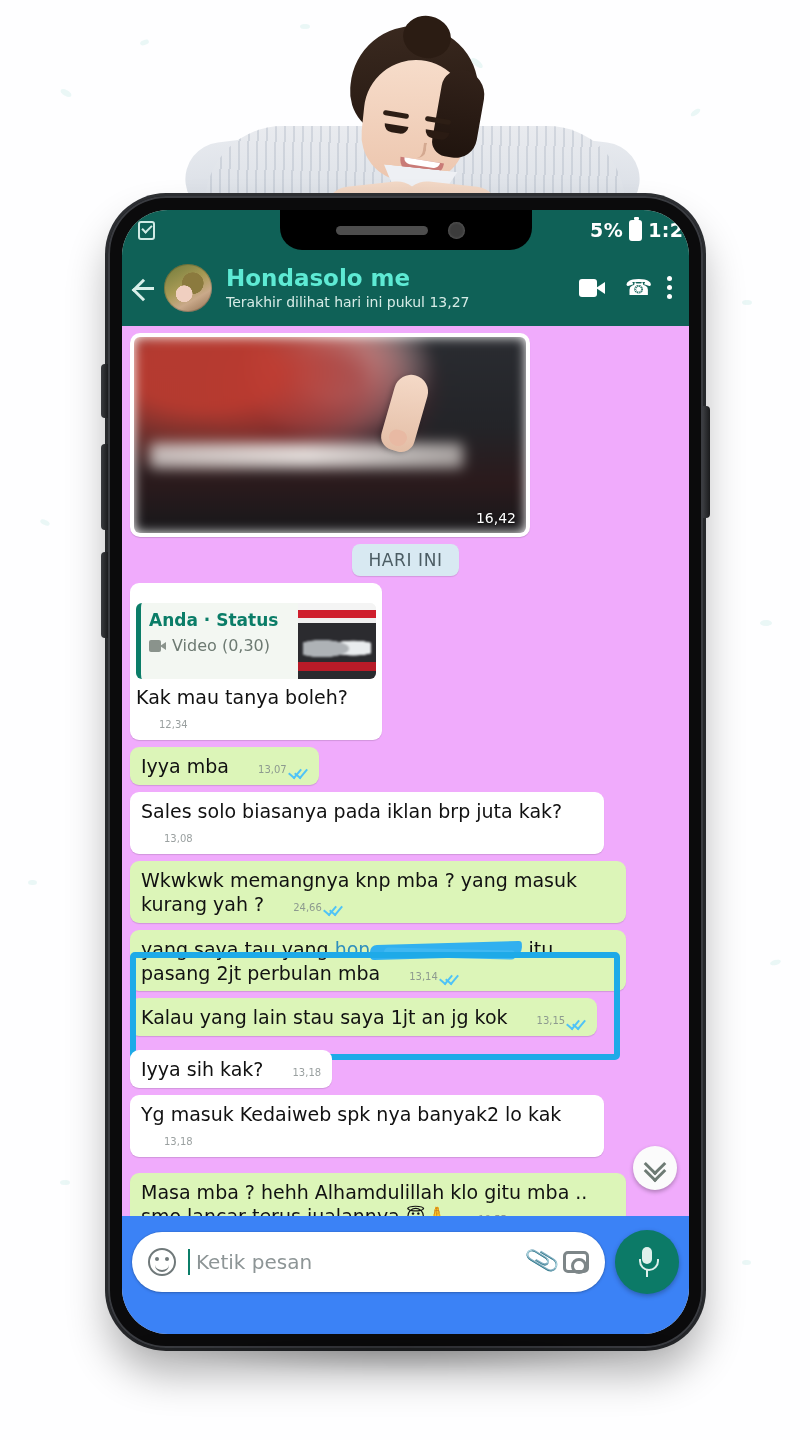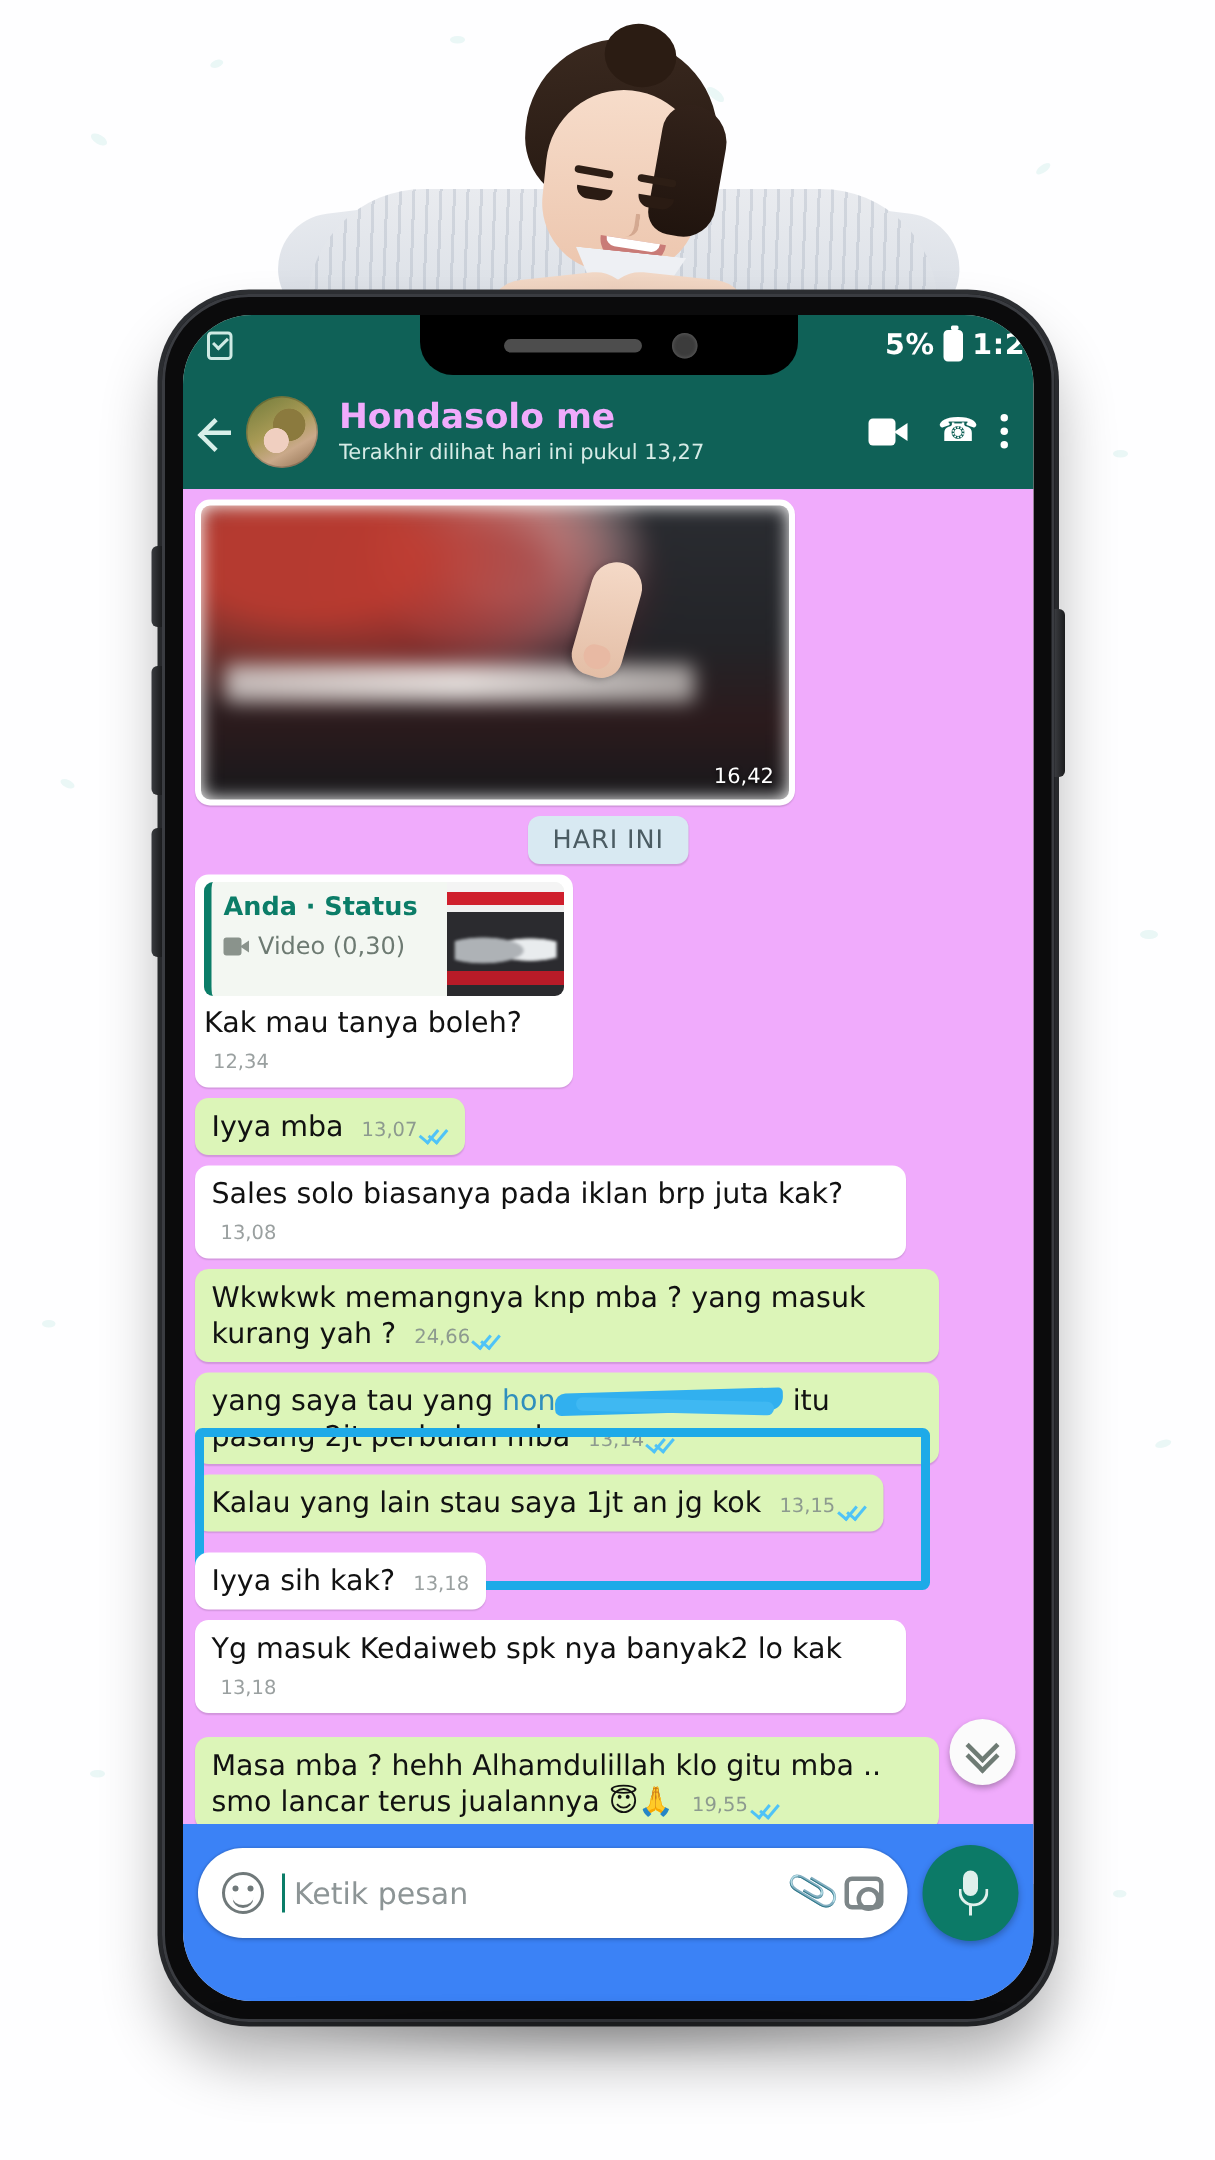--- a/index.html
+++ b/index.html
@@ -281,21 +281,21 @@
     border-radius: 50%;
     flex: 0 0 auto;
     background:
       radial-gradient(circle at 42% 62%, #f0cfc0 0 20%, rgba(240,207,192,0) 21%),
       radial-gradient(circle at 60% 40%, #8b7a3e 0 26%, rgba(139,122,62,0) 27%),
       linear-gradient(150deg,#6f7a3a,#a89a55 45%,#caa98a 70%,#8b6b4c);
     box-shadow: inset 0 0 0 1px rgba(0,0,0,.18);
   }
   .header-text { flex: 1 1 auto; min-width: 0; padding-left: 8px; }
   #contact-name {
-    color: #f0abfc;
+    color: #5eead4;
     font-size: 23px;
     font-weight: 700;
     line-height: 1.1;
     white-space: nowrap;
     overflow: hidden;
   }
   #contact-status {
     color: #d6ebe6;
     font-size: 14px;
     margin-top: 3px;
@@ -354,23 +354,23 @@
     font-family: "DejaVu Sans", sans-serif;
   }
   .bubble.in  { background: #ffffff; }
   .bubble.out { background: #dcf5b8; }
 
   .msg-text { display: inline; }
   .meta {
     display: inline-flex;
     align-items: center;
     gap: 4px;
-    font-size: 13px;
+    font-size: 10px;
     color: #8d9a8f;
-    margin-left: 6px;
+    margin-left: 23px;
     white-space: nowrap;
     vertical-align: baseline;
   }
   .bubble.in .meta { color: #9aa0a0; }
   .ticks {
     display: inline-block;
     width: 17px; height: 11px;
     position: relative;
   }
   .ticks::before, .ticks::after {
@@ -422,21 +422,21 @@
     background: #d8e9f2;
     color: #4b5c63;
     border-radius: 8px;
     padding: 6px 16px;
     font-size: 17px;
     letter-spacing: .6px;
     box-shadow: 0 1px 1px rgba(0,0,0,.12);
   }
 
   
-  .reply-bubble { width: 252px; padding: 5px 6px 6px 6px; }
+  .reply-bubble { width: 252px; padding: 20px 6px 6px 6px; }
   .reply-quote {
     display: flex;
     background: #f3f7f2;
     border-left: 5px solid #0b7d68;
     border-radius: 6px;
     overflow: hidden;
     min-height: 76px;
   }
   .reply-quote-txt { flex: 1 1 auto; padding: 7px 8px; min-width: 0; }
   .reply-author {

